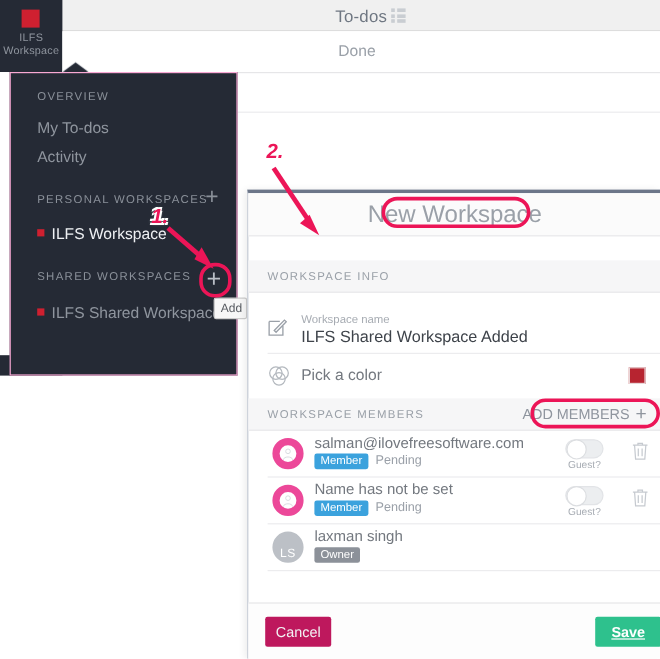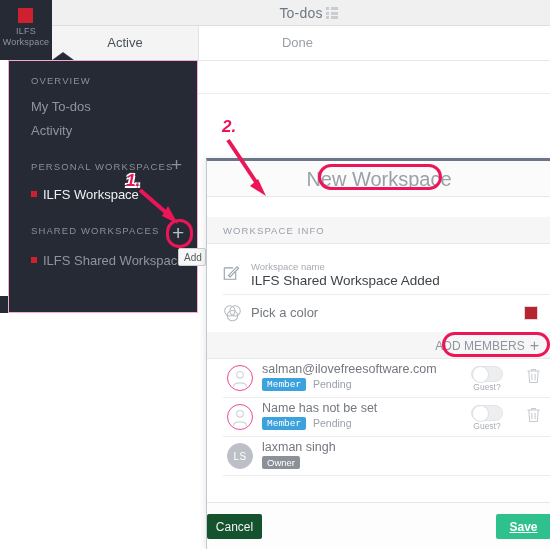--- a/index.html
+++ b/index.html
@@ -125,53 +125,53 @@
   .color-icon { position:absolute; left:16px; top:9px; width:19px; height:19px; }
   .color-label { position:absolute; left:44px; top:10px; font-size:13px; color:#73787f; }
   .color-swatch {
     position:absolute; right:13px; top:11px; width:14px; height:14px;
     background:#b72430; border:1px solid #e8d6d7;
   }
 
   .member-row { position:absolute; left:4px; width:344px; height:38px; }
   .avatar {
     position:absolute; left:16px; top:6px; width:26px; height:26px; border-radius:50%;
-    border:1px solid #ec4899; background:#ffffff;
+    border:6px solid #ec4899; background:#ffffff;
   }
   .avatar.filled {
     background:#bcc0c6; border-color:#bcc0c6; color:#ffffff;
     font-size:10px; text-align:center; line-height:26px; letter-spacing:.5px;
   }
   .av-glyph { position:absolute; left:0; top:0; width:100%; height:100%; }
   .m-name { position:absolute; left:51px; top:3px; font-size:12.5px; color:#73787f; }
   .badge {
     position:absolute; left:51px; top:19px; height:13px; line-height:13px;
     padding:0 5px; font-size:9.5px; color:#ffffff; border-radius:2px;
   }
-  .badge.member { background:#3ba2dd;font-family:Liberation Mono, monospace; }
+  .badge.member { background:#3ba2dd; }
   .badge.owner { background:#8c9199; }
   .m-status { position:absolute; top:19px; font-size:10.5px; color:#9aa0a8; }
   .toggle {
     position:absolute; right:52px; top:7px; width:32px; height:16px;
     border-radius:9px; background:#eceef0; border:1px solid #e2e4e7;
   }
   .toggle .knob {
     position:absolute; left:0; top:-1px; width:17px; height:17px; border-radius:50%;
     background:#ffffff; border:1px solid #dcdee1;
   }
   .guest-label { position:absolute; right:52px; top:23px; width:32px; text-align:center; font-size:8.5px; color:#a8adb4;margin-left:36px; }
   .trash { position:absolute; right:14px; top:9px; width:15px; height:16px; }
 
   .dlg-footer {
     position:absolute; left:0; bottom:0; width:344px; height:47px;
     background:#fdfdfd; border-top:1px solid #e6e6e8;
   }
   .btn-cancel {
-    position:absolute; left:0; top:11px; width:55px; height:25px;
-    background:#14532d; color:#f2f3f4; border:none; border-radius:2px;
+    position:absolute; left:14px; top:11px; width:55px; height:25px;
+    background:#be185d; color:#f2f3f4; border:none; border-radius:2px;
     font-size:12px; font-family:inherit; cursor:pointer;
   }
   .btn-save {
     position:absolute; right:0px; top:11px; width:55px; height:25px;
     background:#2ec18d; color:#ffffff; border:none; border-radius:2px;
     font-size:12px; font-weight:bold; font-family:inherit; cursor:pointer;text-decoration:underline;
   }
 
   
   .anno-box {
@@ -203,21 +203,20 @@
     </div>
   </div>
 
   <div class="logo-tile">
     <div class="logo-square"></div>
     <span>ILFS</span><br>
     <span>Workspace</span>
   </div>
 
   <div class="tabs">
-    <div class="tab active tab-active-box">Active</div>
     <div class="tab tab-done-box">Done</div>
   </div>
   <div class="tabs-underline"></div>
   <div class="content-rule"></div>
 
   <div class="dropdown-notch"></div>
   <div class="dark-foot"></div>
   <div class="dropdown">
 
     <div class="dd-section" style="top:14px;">OVERVIEW</div>
@@ -261,20 +260,21 @@
       <svg class="color-icon" viewBox="0 0 22 22">
         <circle cx="8" cy="8" r="6" fill="none" stroke="#b4b9bf" stroke-width="1.2"></circle>
         <circle cx="14" cy="8" r="6" fill="none" stroke="#b4b9bf" stroke-width="1.2"></circle>
         <circle cx="11" cy="13.5" r="6" fill="none" stroke="#b4b9bf" stroke-width="1.2"></circle>
       </svg>
       <div class="color-label">Pick a color</div>
       <div class="color-swatch"></div>
     </div>
 
     <div class="sec-head" style="top:171px;">
+      <span>WORKSPACE MEMBERS</span>
       <span class="add-members">
         <span>Add Members</span><span class="plus">+</span>
       </span>
     </div>
 
     <div class="member-row" style="top:198px;">
       <div class="avatar">
         <svg class="av-glyph" viewBox="0 0 26 26">
           <circle cx="13" cy="9.5" r="3.6" fill="none" stroke="#cfd3d8" stroke-width="1.2"></circle>
           <path d="M5.8 22.5 C6.6 16.8 19.4 16.8 20.2 22.5" fill="none" stroke="#cfd3d8" stroke-width="1.2"></path>

